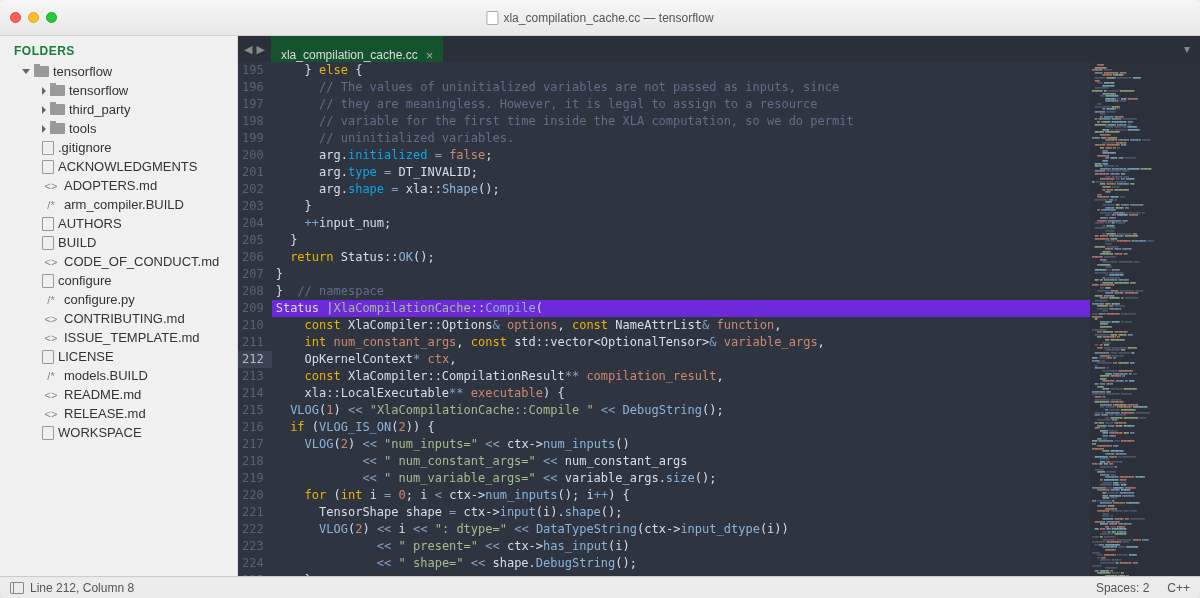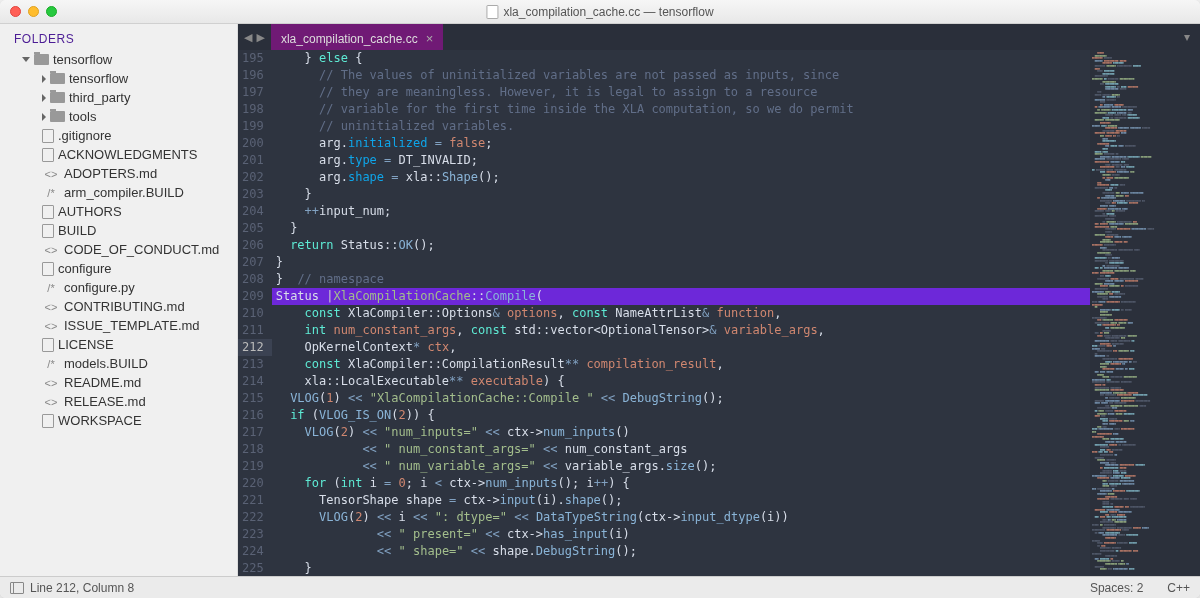--- a/index.html
+++ b/index.html
@@ -9,21 +9,21 @@
   width: 1200px;
   height: 598px;
   overflow: hidden;
   background: #f5f5f5;
   border-radius: 6px;
   box-shadow: 0 2px 10px rgba(0,0,0,0.2);
   display: flex;
   flex-direction: column;
 }
 .titlebar {
-  height: 24px;
+  height: 36px;
   background: linear-gradient(#f6f6f6, #e8e8e8);
   border-bottom: 1px solid #d0d0d0;
   display: flex;
   align-items: center;
   position: relative;
   flex-shrink: 0;
 }
 .traffic-lights { display: flex; gap: 7px; padding-left: 10px; }
 .tl { width: 11px; height: 11px; border-radius: 50%; }
 .tl.red { background: #ff5f56; border: 1px solid #e0443e; }
@@ -48,22 +48,22 @@
 .sidebar {
   width: 238px;
   background: #f0f0f0;
   border-right: 1px solid #ddd;
   padding: 8px 0;
   overflow: hidden;
   flex-shrink: 0;
 }
 .folders-label {
   font-size: 12px;
-  font-weight: 400;
-  color: #4c1d95;
+  font-weight: 700;
+  color: #15803d;
   padding: 0 14px 4px;
   letter-spacing: 0.5px;
 }
 .tree { color: #333; font-size: 13px; }
 .tree-item {
   display: flex;
   align-items: center;
   padding: 2px 0 2px 24px;
   gap: 4px;
   white-space: nowrap;
@@ -123,24 +123,24 @@
 }
 .tab-nav {
   display: flex;
   align-items: center;
   padding: 0 6px;
   gap: 4px;
 }
 .tab-nav span { color: #888; font-size: 11px; }
 .tab {
   display: flex;
-  align-items: flex-end;
-  padding: 4px 10px;
+  align-items: flex-start;
+  padding: 12px 10px;
   gap: 8px;
-  background: #701a75;
+  background: #14532d;
   color: #ddd;
   font-size: 12px;
   min-width: 160px;
 }
 .tab-close { color: #aaa; font-size: 13px; cursor: pointer; }
 .tab-menu {
   margin-left: auto;
   color: #888;
   padding: 0 10px;
   display: flex;
@@ -171,21 +171,21 @@
   padding: 0 8px 0 4px;
 }
 .code {
   flex: 1;
   color: #d8dee9;
   white-space: pre;
   overflow: hidden;
 }
 .code .ln { display: block; padding-left: 4px; }
 .code .ln.hl { background: #6d28d9; }
-.c-kw { color: #5eead4; }
+.c-kw { color: #eab308; }
 .c-gr { color: #a3be8c; }
 .c-tk { color: #0ea5e9; }
 .c-fn { color: #8ab4d7; }
 .c-cm { color: #616e88; }
 .c-st { color: #a3be8c; }
 .c-nm { color: #d08770; }
 .c-or { color: #d08770; }
 .c-op { color: #81a1c1; }
 .cursor { color:#ccc; }
 .minimap {
@@ -228,21 +228,21 @@
 }
 .status-icon::after {
   content: "";
   position: absolute;
   left: 2px; top: 0; bottom: 0;
   width: 1px; background: #888;
 }
 .status-right {
   margin-left: auto;
   display: flex;
-  gap: 24px;
+  gap: 18px;
 }
 </style>
 </head>
 <body>
 
 <div class="titlebar">
   <div class="traffic-lights">
     <div class="tl red"></div>
     <div class="tl yellow"></div>
     <div class="tl green"></div>

